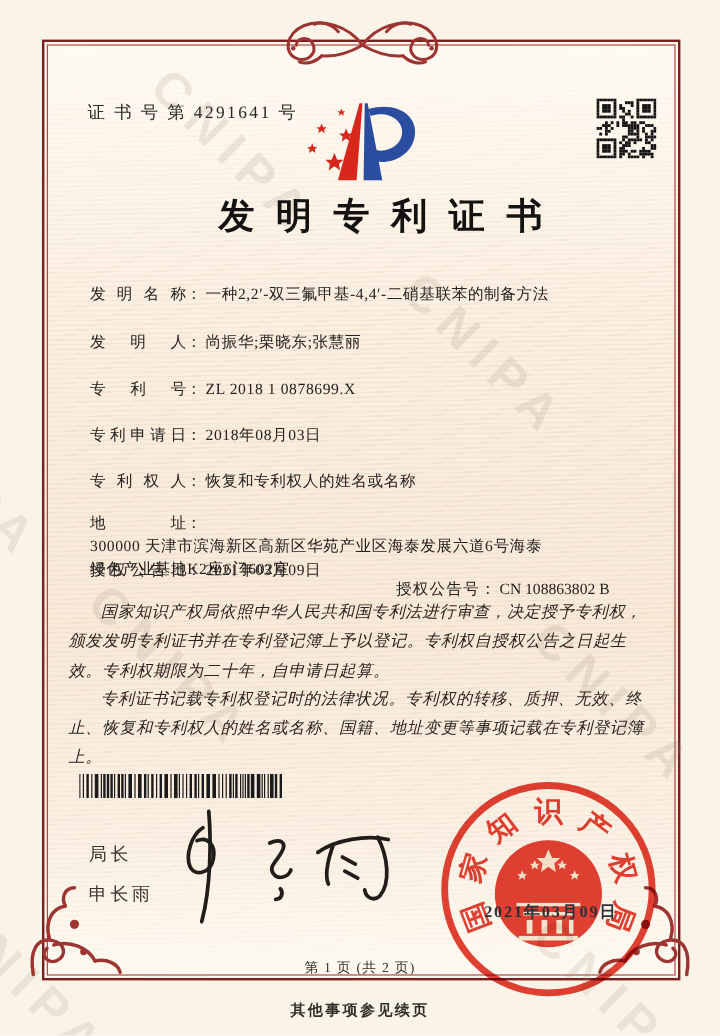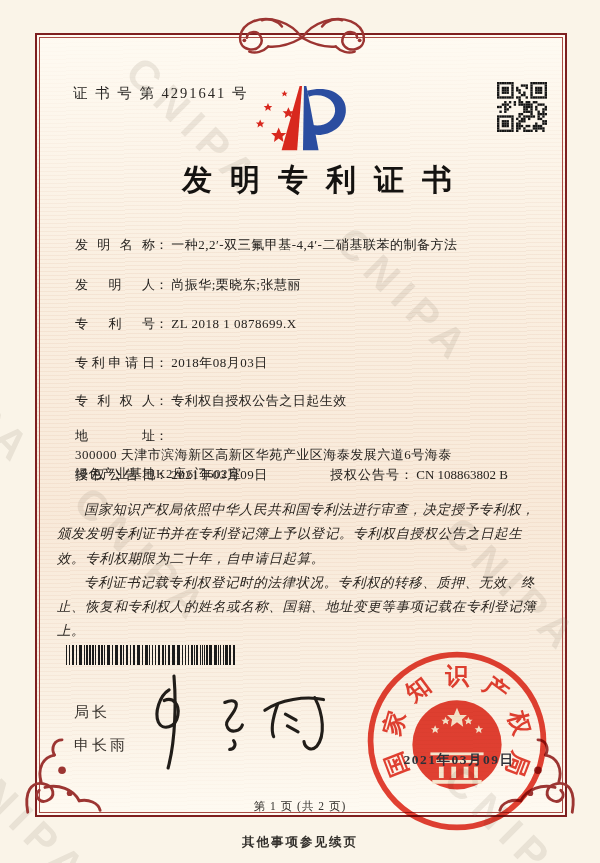--- a/index.html
+++ b/index.html
@@ -350,30 +350,30 @@
 <div class="abs row" style="top:315px">
   <span class="lbl">专利号</span><span class="colon">：</span>
   <span class="val">ZL 2018 1 0878699.X</span>
 </div>
 <div class="abs row" style="top:354px">
   <span class="lbl">专利申请日</span><span class="colon">：</span>
   <span class="val">2018年08月03日</span>
 </div>
 <div class="abs row" style="top:392px">
   <span class="lbl">专利权人</span><span class="colon">：</span>
-  <span class="val">专利权自授权公告之日起生效</span>
+  <span class="val">恢复和专利权人的姓名或名称</span>
 </div>
 <div class="abs row" style="top:427px">
   <span class="lbl">地址</span><span class="colon">：</span>
   <span class="val" style="width:390px">300000 天津市滨海新区高新区华苑产业区海泰发展六道6号海泰绿色产业基地K2座6门602室</span>
 </div>
 <div class="abs row" style="top:466px">
   <span class="lbl">授权公告日</span><span class="colon">：</span>
   <span class="val">2021年03月09日</span>
-  <span style="position:absolute;left:255px;top:0">
+  <span style="position:absolute;left:255px;top:16px">
     <span class="lbl2">授权公告号</span><span>：</span>
     <span>CN 108863802 B</span>
   </span>
 </div>
 
 <div class="abs paras">
   <p>国家知识产权局依照中华人民共和国专利法进行审查，决定授予专利权，颁发发明专利证书并在专利登记簿上予以登记。专利权自授权公告之日起生效。专利权期限为二十年，自申请日起算。</p>
   <p>专利证书记载专利权登记时的法律状况。专利权的转移、质押、无效、终止、恢复和专利权人的姓名或名称、国籍、地址变更等事项记载在专利登记簿上。</p>
 </div>
 

